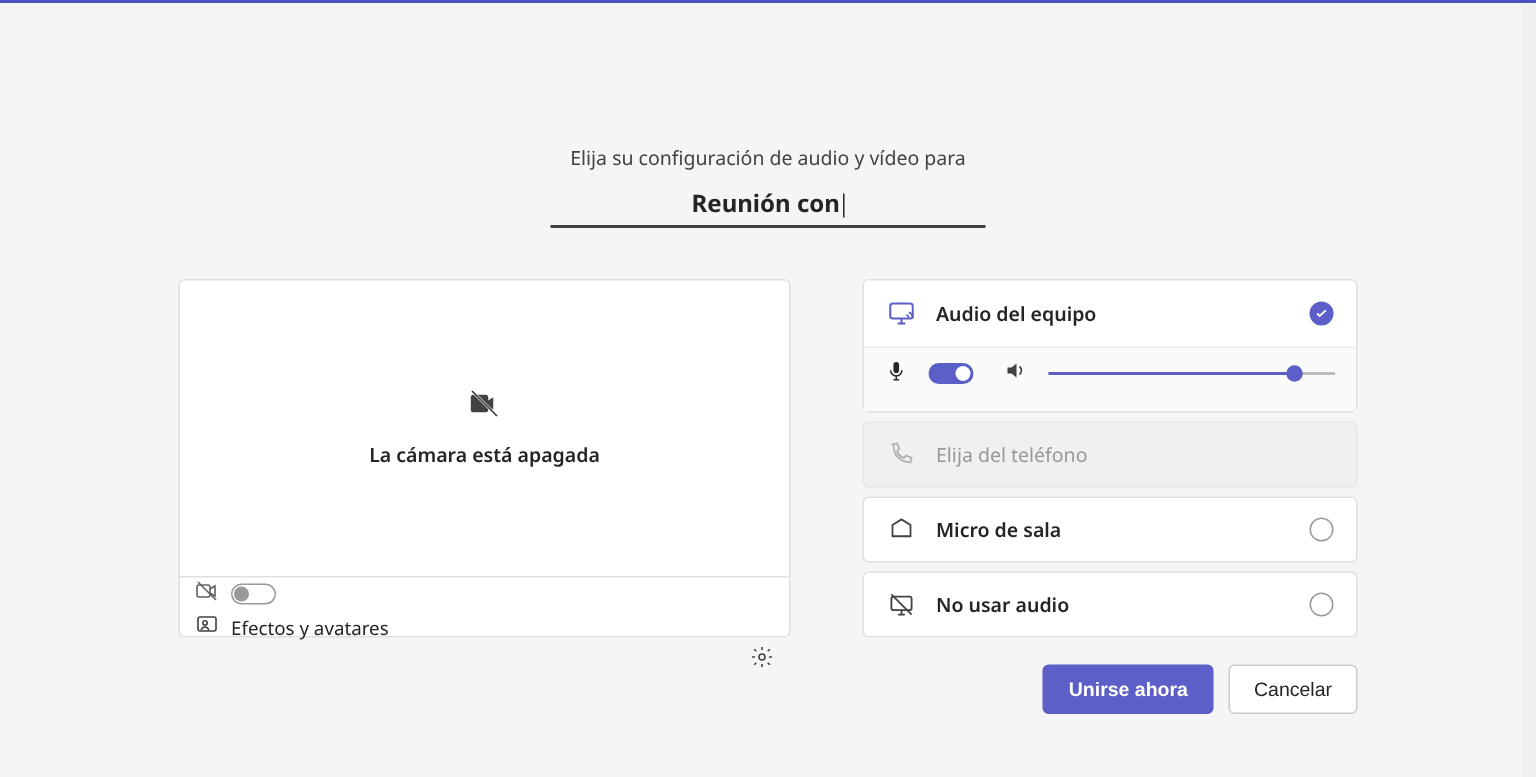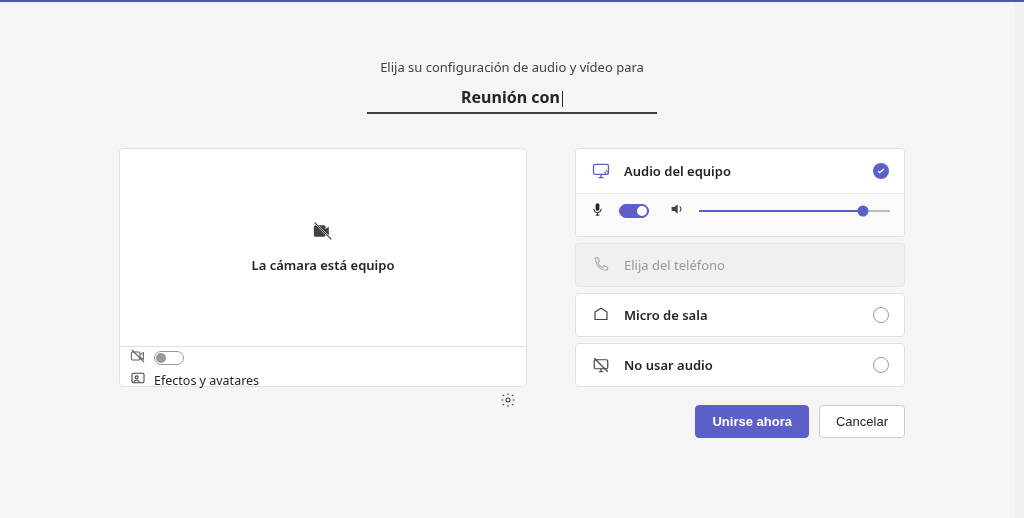--- a/index.html
+++ b/index.html
@@ -10,21 +10,21 @@
     height: 518px;
     overflow: hidden;
     position: relative;
   }
   .top-border {
     position: absolute; top: 0; left: 0; right: 0;
     height: 2px; background: #4b53bc;
   }
   .content {
     padding-top: 58px;
-    display: flex; flex-direction: column; align-items: center;
+    display: flex; flex-direction: column; align-items: center; margin-top: 38px;
   }
   .subtitle {
     font-size: 13px; color: #424242; margin-bottom: 10px;
   }
   .title-wrap {
     width: 290px; text-align: center; border-bottom: 2px solid #404040;
     padding-bottom: 4px; margin-bottom: 34px; position: relative;
   }
   .title-wrap .title {
     font-size: 16px; font-weight: 700; color: #242424;
@@ -163,21 +163,21 @@
 
     <div class="left-panel">
       <div class="video-area">
         <span class="cam-off-icon">
           <svg width="20" height="20" viewBox="0 0 24 24" fill="currentColor">
               <path d="M3 5h10a2 2 0 0 1 2 2v2.5l4-2.5v10l-4-2.5V17a2 2 0 0 1-2 2H3a2 2 0 0 1-2-2V7a2 2 0 0 1 2-2z"></path>
               <path d="M2 2l20 20" stroke="#f5f5f5" stroke-width="2.2"></path>
               <path d="M2 2l20 20" stroke="currentColor" stroke-width="1.4"></path>
             </svg>
         </span>
-        <div class="cam-off-text">La cámara está equipo</div>
+        <div class="cam-off-text">La cámara está apagada</div>
       </div>
       <div class="left-toolbar">
         <div class="tool-seg">
           <span style="color:#616161">
             <svg width="16" height="16" viewBox="0 0 24 24" fill="none" stroke="currentColor" stroke-width="1.6">
                 <rect x="2" y="6" width="13" height="12" rx="2"></rect>
                 <path d="M15 10l5-3v10l-5-3"></path>
                 <path d="M3 3l18 18"></path>
               </svg>
           </span>

